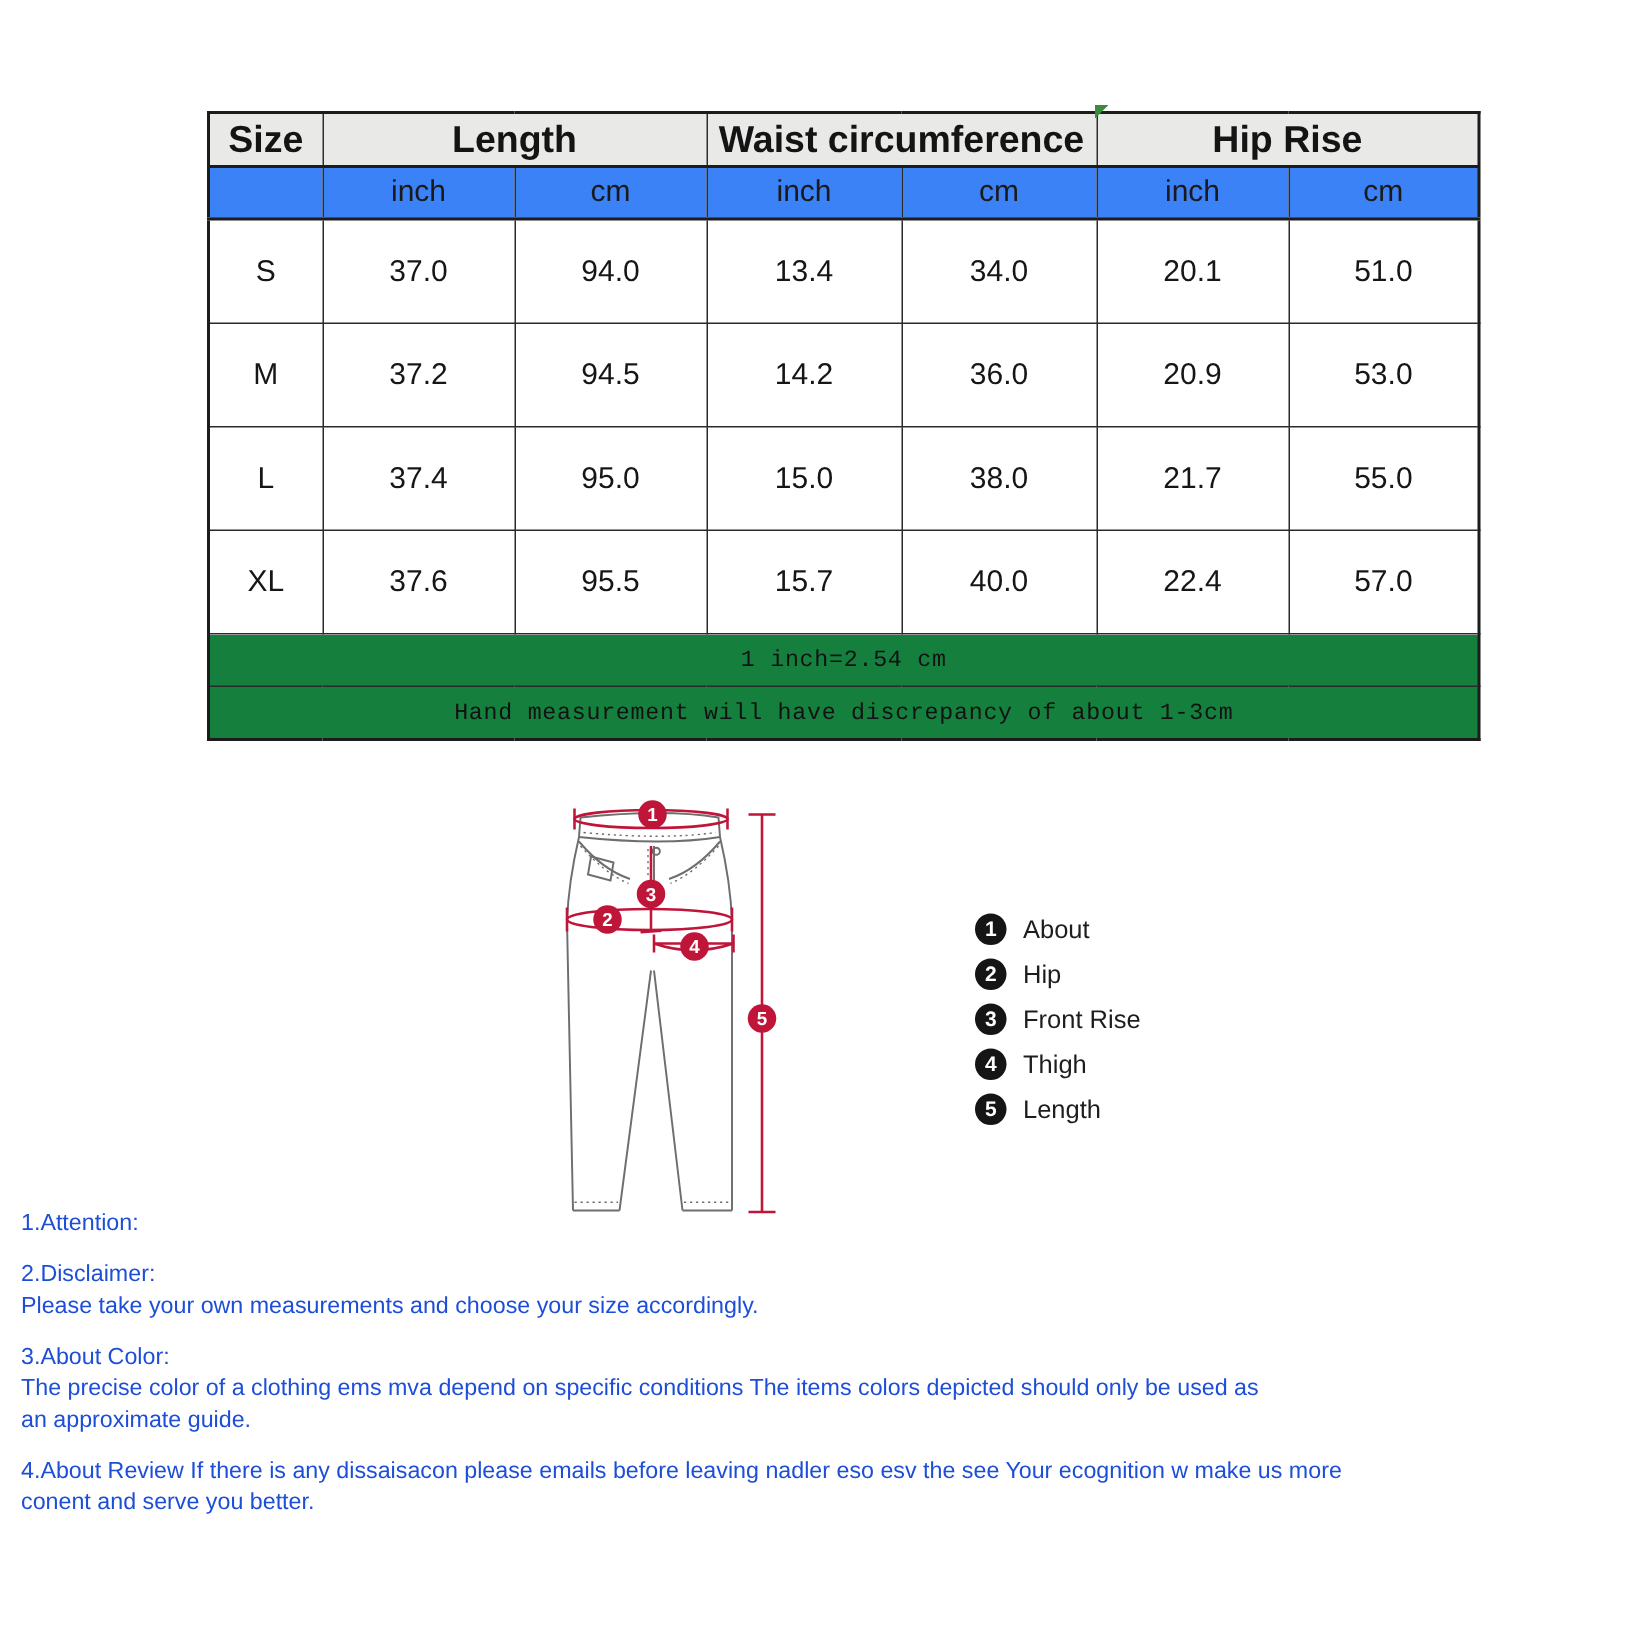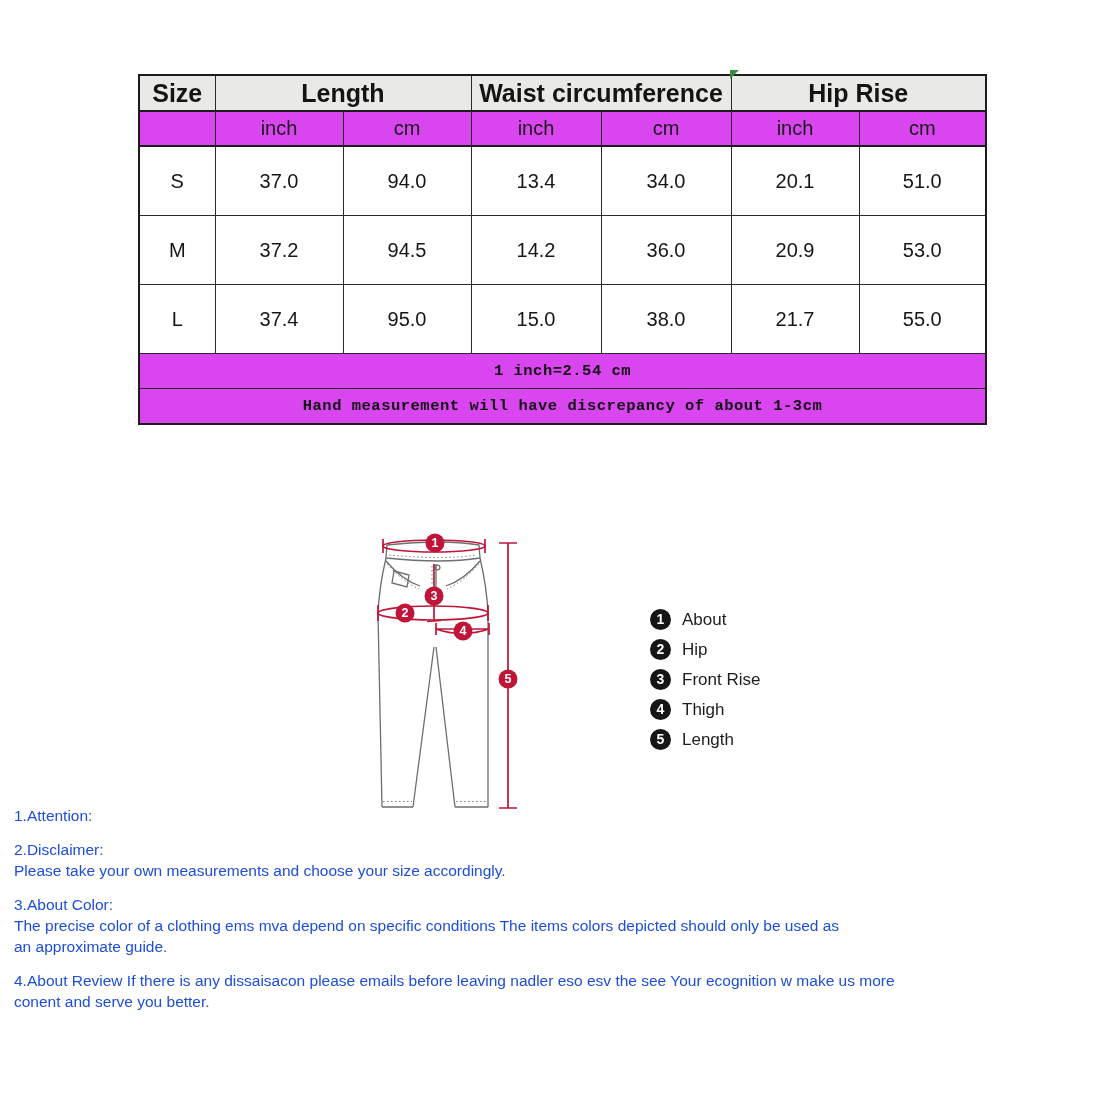--- a/index.html
+++ b/index.html
@@ -16,27 +16,27 @@
   }
   table.size-table th, table.size-table td {
     border:1px solid #2b2b2b; text-align:center; vertical-align:middle;
     padding:0; overflow:hidden; white-space:nowrap;
   }
   tr.hrow1 th {
     background:#e9e9e7; height:34px; font-size:25px; font-weight:bold;
     border-bottom:2px solid #1c1c1c; color:#141414;
   }
   tr.hrow2 th {
-    background:#d946ef; height:33px; font-size:20px; font-weight:normal;
+    background:#3b82f6; height:33px; font-size:20px; font-weight:normal;
     border-bottom:2px solid #1c1c1c; color:#1a1a1a;
   }
   tr.drow td { height:68px; font-size:20px; background:#fff; color:#161616; }
   tr.nrow td {
-    height:34px; background:#d946ef; font-family:"Liberation Mono", monospace;
-    font-weight:bold; font-size:15.5px; letter-spacing:0.5px; color:#121212;
+    height:34px; background:#15803d; font-family:"Liberation Mono", monospace;
+    font-weight:normal; font-size:15.5px; letter-spacing:0.5px; color:#121212;
   }
   .comment-marker {
     position:absolute; left:730px; top:70px; width:9px; height:9px;
     background:#3c8a3c; clip-path:polygon(0 0, 100% 0, 0 100%);
   }
 
   
   .pants-svg { position:absolute; left:350px; top:530px; }
 
   
@@ -107,20 +107,29 @@
       <td>53.0</td>
     </tr>
     <tr class="drow">
       <td>L</td>
       <td>37.4</td>
       <td>95.0</td>
       <td>15.0</td>
       <td>38.0</td>
       <td>21.7</td>
       <td>55.0</td>
+    </tr>
+    <tr class="drow">
+      <td>XL</td>
+      <td>37.6</td>
+      <td>95.5</td>
+      <td>15.7</td>
+      <td>40.0</td>
+      <td>22.4</td>
+      <td>57.0</td>
     </tr>
     <tr class="nrow">
       <td colspan="7">1 inch=2.54 cm</td>
     </tr>
     <tr class="nrow">
       <td colspan="7">Hand measurement will have discrepancy of about 1-3cm</td>
     </tr>
   </tbody>
     </table>
   <div class="comment-marker"></div>

